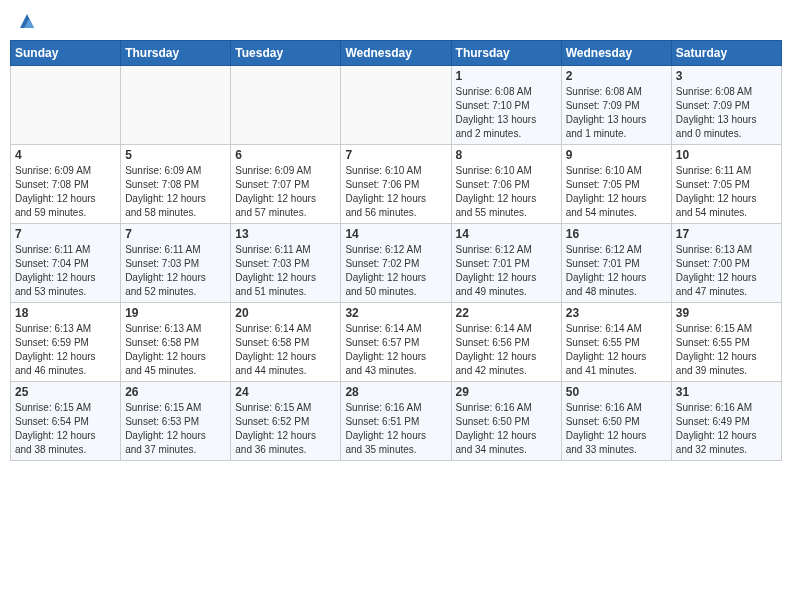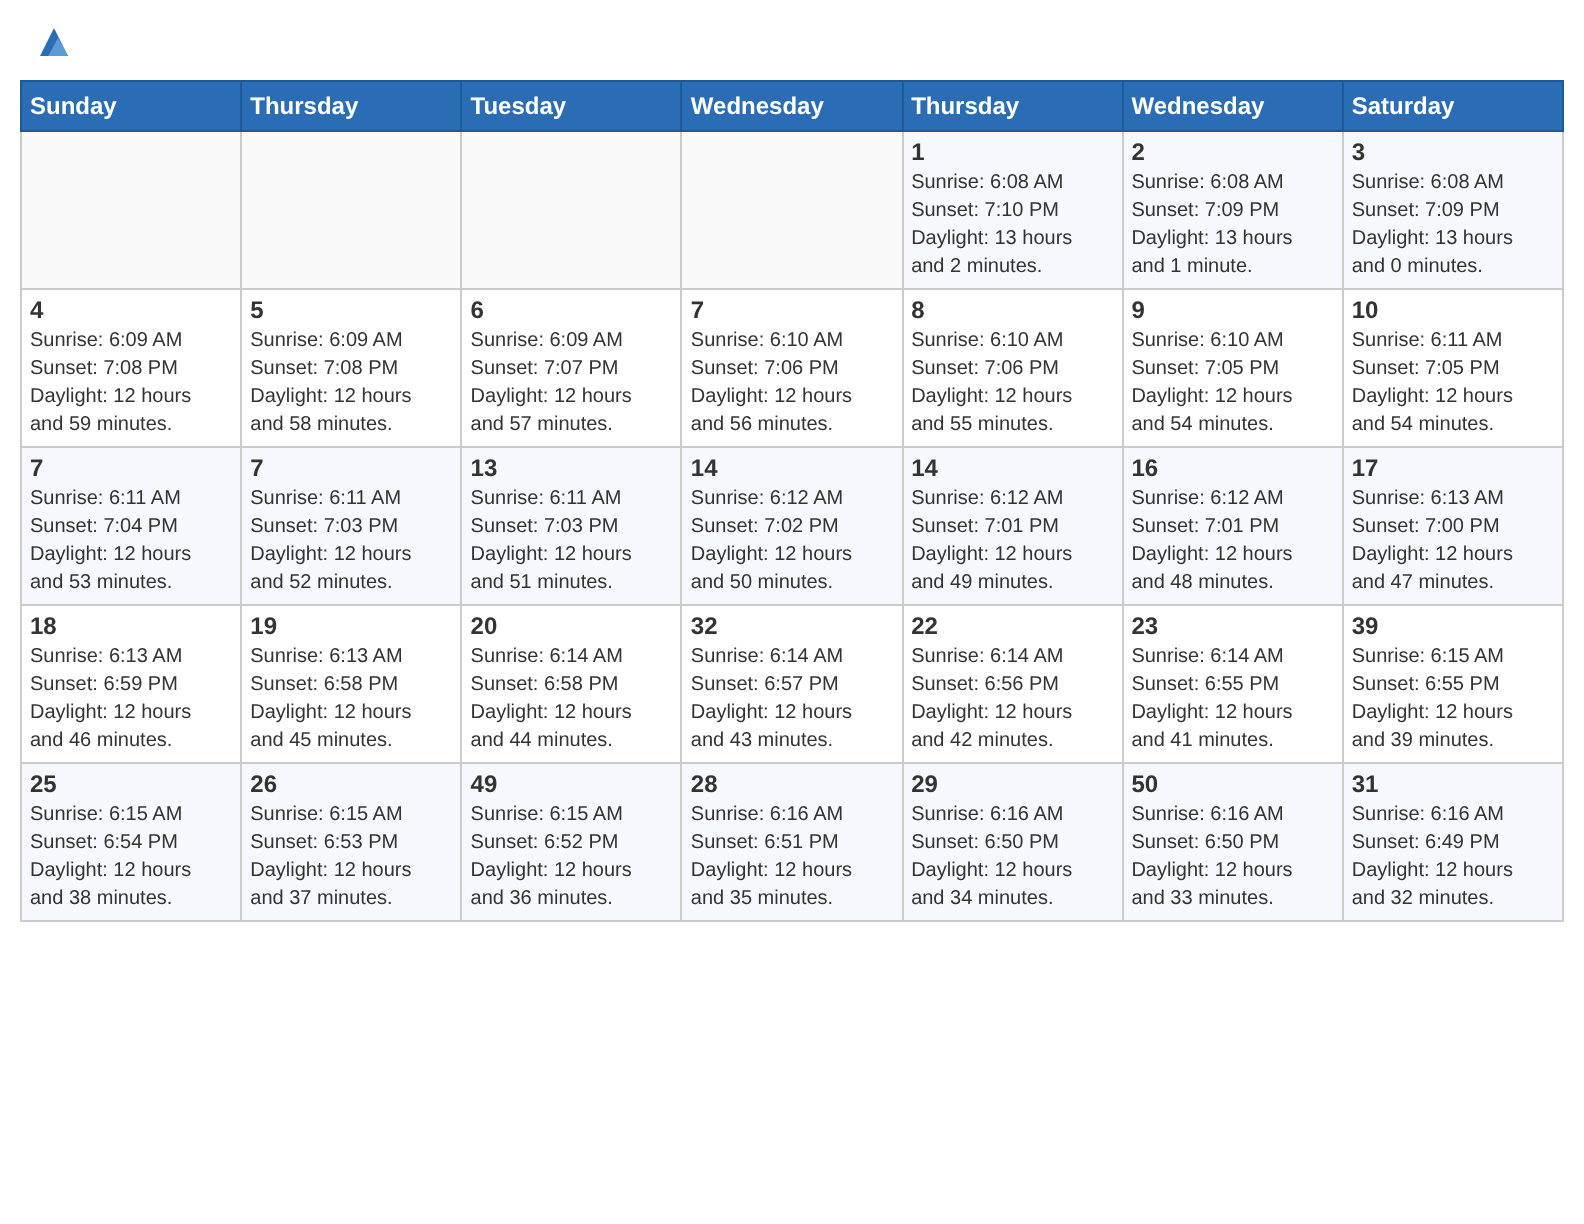--- a/index.html
+++ b/index.html
@@ -305,21 +305,21 @@
 and 38 minutes.</div>
         </td>
         <td>
           <span class="day-number">26</span>
           <div class="day-info" style="white-space: pre-line;">Sunrise: 6:15 AM
 Sunset: 6:53 PM
 Daylight: 12 hours
 and 37 minutes.</div>
         </td>
         <td>
-          <span class="day-number">49</span>
+          <span class="day-number">24</span>
           <div class="day-info" style="white-space: pre-line;">Sunrise: 6:15 AM
 Sunset: 6:52 PM
 Daylight: 12 hours
 and 36 minutes.</div>
         </td>
         <td>
           <span class="day-number">28</span>
           <div class="day-info" style="white-space: pre-line;">Sunrise: 6:16 AM
 Sunset: 6:51 PM
 Daylight: 12 hours

